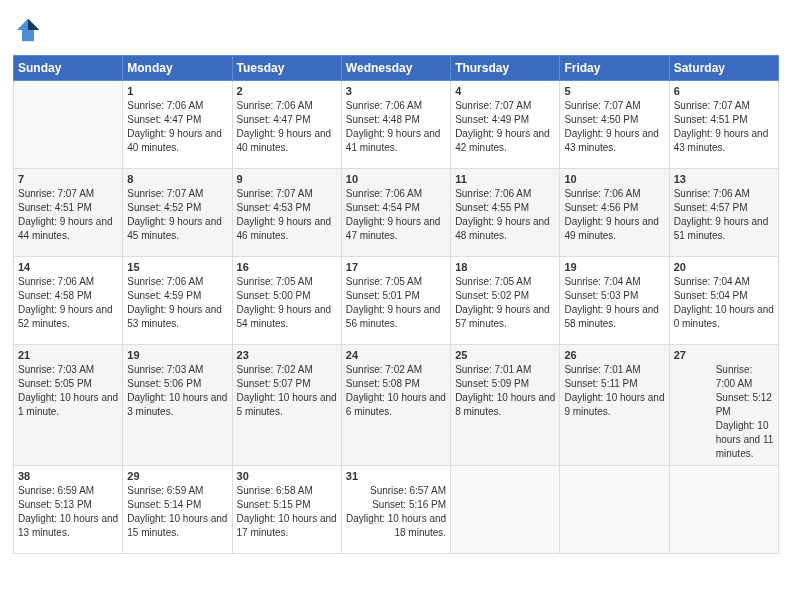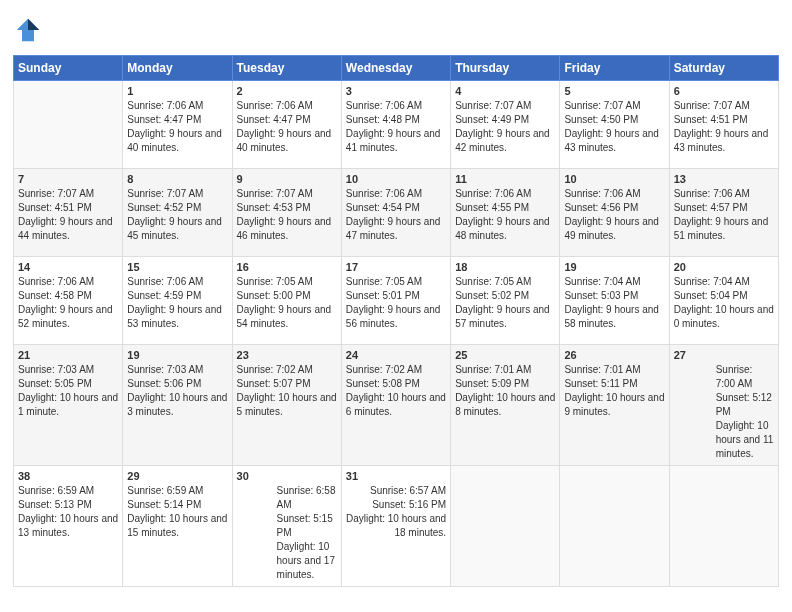--- a/index.html
+++ b/index.html
@@ -303,21 +303,21 @@
 Daylight: 10 hours and 13 minutes.</div>
           </td>
           <td>
             <div class="day-number">29</div>
             <div class="day-info" style="white-space: pre-line;">Sunrise: 6:59 AM
 Sunset: 5:14 PM
 Daylight: 10 hours and 15 minutes.</div>
           </td>
           <td>
             <div class="day-number">30</div>
-            <div class="day-info" style="white-space: pre-line; margin-left: 40px;">Sunrise: 6:58 AM
+            <div class="day-info" style="white-space: pre-line;">Sunrise: 6:58 AM
 Sunset: 5:15 PM
 Daylight: 10 hours and 17 minutes.</div>
           </td>
           <td>
             <div class="day-number">31</div>
             <div class="day-info" style="white-space: pre-line; text-align: right;">Sunrise: 6:57 AM
 Sunset: 5:16 PM
 Daylight: 10 hours and 18 minutes.</div>
           </td>
           <td class="empty"></td>

